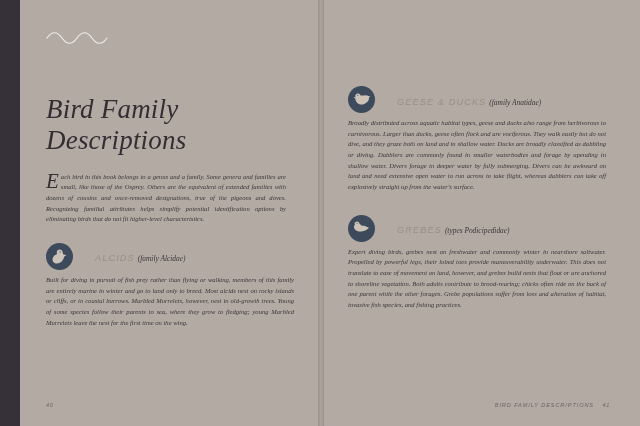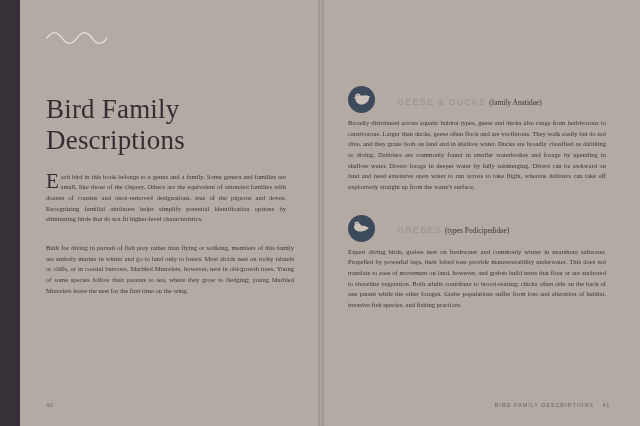--- a/index.html
+++ b/index.html
@@ -7,20 +7,21 @@
     width: 640px; height: 426px;
     background: #b3aaa4;
     font-family: "Liberation Serif", serif;
     overflow: hidden;
   }
   .spread {
     position: relative;
     width: 640px; height: 426px;
     background: #b3aaa4;
     display: flex;
+    font-style: italic;
   }
   
   .left-band {
     position: absolute;
     left: 0; top: 0;
     width: 20px; height: 426px;
     background: #363138;
   }
   
   .gutter {
@@ -137,20 +138,31 @@
   <div class="page page-left">
     <svg class="squiggle" viewBox="0 0 62 14">
       <path d="M1 8 C 6 1, 11 1, 16 8 S 26 15, 31 8 S 41 1, 46 8 S 56 15, 61 8" fill="none" stroke="#f0ece8" stroke-width="1.2" stroke-linecap="round"></path>
     </svg>
 
     <h1 class="title">Bird Family Descriptions</h1>
 
     <p class="intro"><span class="dropcap">E</span><span>ach bird in this book belongs to a genus and a family. Some genera and families are small, like those of the Osprey. Others are the equivalent of extended families with dozens of cousins and once-removed designations, true of the pigeons and doves. Recognizing familial attributes helps simplify potential identification options by eliminating birds that do not fit higher-level characteristics.</span></p>
 
     <div class="section">
+      <div class="sec-head">
+        <div class="badge">
+          <svg width="17" height="15" viewBox="0 0 17 15">
+            <path d="M11.6 3.2c0-1.5-1.3-2.6-2.9-2.6-1.7 0-3 1.2-3 2.8 0 .6.2 1.1.5 1.5-1.7.6-4 2-4.6 4.7-.3 1.4.1 2.7 1 3.6 1.3 1.3 3.5 1.6 5.6.8 3-1.2 4.6-4 4.9-6.3l2.4-1.6-3.2-.5c-.2-1-.5-1.8-.7-2.4z" fill="#ccc2b8"></path>
+            <circle cx="9.1" cy="2.9" r="0.55" fill="#3d4a5c"></circle>
+          </svg>
+        </div>
+        <div>
+          <span class="sec-title">ALCIDS</span><span class="sec-latin">(family Alcidae)</span>
+        </div>
+      </div>
       <p class="sec-body indent">Built for diving in pursuit of fish prey rather than flying or walking, members of this family are entirely marine in winter and go to land only to breed. Most alcids nest on rocky islands or cliffs, or in coastal burrows. Marbled Murrelets, however, nest in old-growth trees. Young of some species follow their parents to sea, where they grow to fledging; young Marbled Murrelets leave the nest for the first time on the wing.</p>
     </div>
 
     <div class="folio folio-left">40</div>
   </div>
 
   <div class="page page-right">
     <div class="section" style="margin-top:86px;">
       <div class="sec-head">
         <div class="badge">

